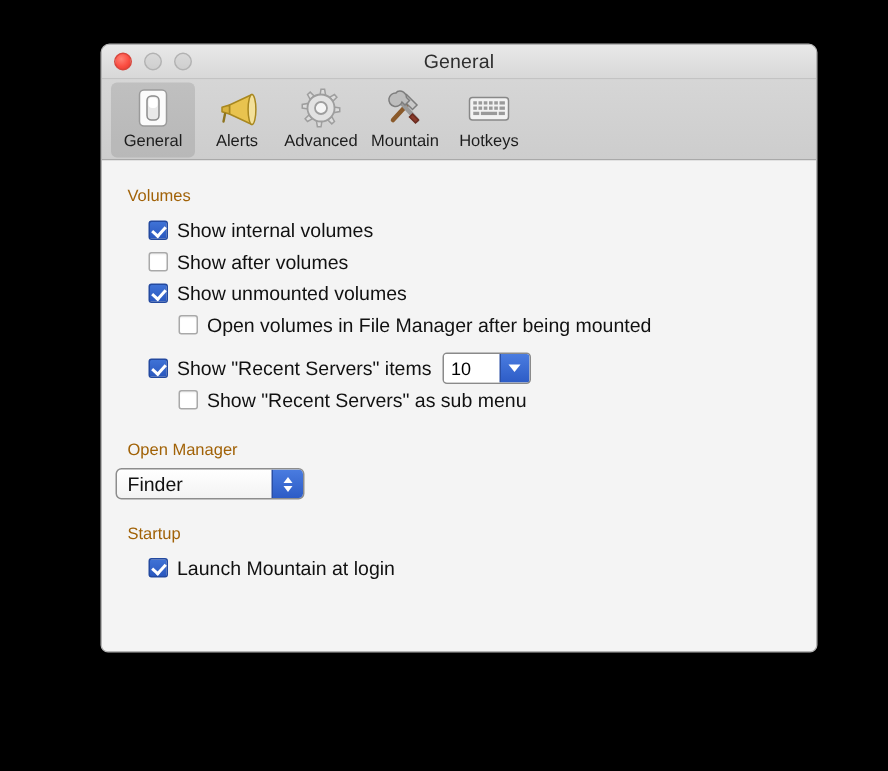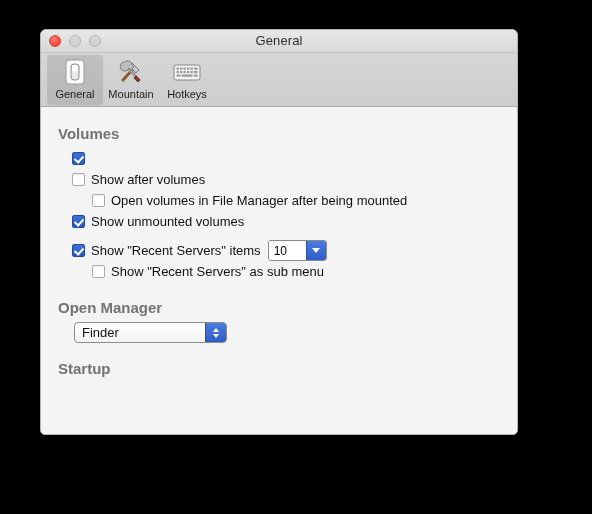--- a/index.html
+++ b/index.html
@@ -15,21 +15,21 @@
   #screen {
     position: relative;
     width: 592px;
     height: 514px;
     background: #000000;
   }
 
   
   .window {
     position: absolute;
-    left: 40px;
+    left: 67px;
     top: 29px;
     width: 478px;
     height: 406px;
     background: #f4f4f4;
     border-radius: 6px 6px 5px 5px;
     box-shadow: 0 4px 14px rgba(0,0,0,0.55);
     overflow: hidden;
     border: 1px solid #b4b4b4;
     box-sizing: border-box;
   }
@@ -113,23 +113,23 @@
 
   
   .content {
     position: relative;
     background: #f4f4f4;
     height: 327px;
     padding: 18px 0 0 0;
     box-sizing: border-box;
   }
   .section-title {
-    font-size: 15px;
-    font-weight: bold;
-    color: #737373;
+    font-size: 11px;
+    font-weight: normal;
+    color: #a16207;
     margin: 0 0 6px 17px;
   }
   .row {
     display: flex;
     align-items: center;
     height: 21px;
     font-size: 13px;
     color: #111;
   }
   .indent1 { padding-left: 31px; }
@@ -203,22 +203,22 @@
   }
   .chev-down {
     width: 0; height: 0;
     border-left: 4px solid transparent;
     border-right: 4px solid transparent;
     border-top: 5px solid #ffffff;
   }
 
   
   .popup {
-    margin-left: 33px;
-    width: 153px;
+    margin-left: 9px;
+    width: 126px;
     height: 21px;
     border: 1px solid #8d8d8d;
     border-radius: 4px;
     background: linear-gradient(to bottom, #ffffff 0%, #f3f3f3 100%);
     display: flex;
     align-items: center;
     overflow: hidden;
     box-sizing: border-box;
   }
   .popup-value {
@@ -276,21 +276,51 @@
         <div class="tbicon">
           <svg width="28" height="28" viewBox="0 0 28 28">
             <rect x="5" y="2" width="18" height="24" rx="3" fill="#fbfbfb" stroke="#9a9a9a" stroke-width="1"></rect>
             <rect x="10" y="6" width="8" height="16" rx="3" fill="#e9e9e9" stroke="#8c8c8c" stroke-width="1"></rect>
             <rect x="11" y="7" width="6" height="7" rx="2.5" fill="#ffffff"></rect>
           </svg>
         </div>
         <div class="tblabel">General</div>
       </div>
 
-
+      <div class="tbitem">
+        <div class="tbicon">
+          <svg width="28" height="28" viewBox="0 0 28 28">
+            <path d="M24 5 L9 12 L9 18 L24 25 Z" fill="#e8c34f" stroke="#a8871f" stroke-width="1" stroke-linejoin="round"></path>
+            <ellipse cx="24" cy="15" rx="2.6" ry="10" fill="#f3e09a" stroke="#a8871f" stroke-width="1"></ellipse>
+            <path d="M9 12 L4 13.5 L4 16.5 L9 18 Z" fill="#d9b33f" stroke="#a8871f" stroke-width="1" stroke-linejoin="round"></path>
+            <path d="M6 18 L5 23" stroke="#8e7420" stroke-width="1.6" stroke-linecap="round"></path>
+          </svg>
+        </div>
+        <div class="tblabel">Alerts</div>
+      </div>
+
+      <div class="tbitem">
+        <div class="tbicon">
+          <svg width="28" height="28" viewBox="0 0 28 28">
+            <g fill="#dcdcdc" stroke="#9e9e9e" stroke-width="1">
+              <path d="M14 1.5 l2.4 0 0.6 3.6 -3.6 0 z"></path>
+              <path d="M14 26.5 l-2.4 0 -0.6 -3.6 3.6 0 z"></path>
+              <path d="M1.5 14 l0 -2.4 3.6 -0.6 0 3.6 z"></path>
+              <path d="M26.5 14 l0 2.4 -3.6 0.6 0 -3.6 z"></path>
+              <path d="M5 5 l1.8 -1.6 2.6 2.6 -2.6 2.2 z"></path>
+              <path d="M23 23 l-1.8 1.6 -2.6 -2.6 2.6 -2.2 z"></path>
+              <path d="M23 5 l1.6 1.8 -2.6 2.6 -2.2 -2.6 z"></path>
+              <path d="M5 23 l-1.6 -1.8 2.6 -2.6 2.2 2.6 z"></path>
+            </g>
+            <circle cx="14" cy="14" r="9" fill="#e2e2e2" stroke="#9e9e9e" stroke-width="1.2"></circle>
+            <circle cx="14" cy="14" r="4" fill="#f6f6f6" stroke="#9e9e9e" stroke-width="1.2"></circle>
+          </svg>
+        </div>
+        <div class="tblabel">Advanced</div>
+      </div>
 
       <div class="tbitem">
         <div class="tbicon">
           <svg width="28" height="28" viewBox="0 0 28 28">
             <path d="M6 22 L17 10" stroke="#8a5a2b" stroke-width="3" stroke-linecap="round"></path>
             <path d="M15 5 L22 12 L19 15 L12 8 Z" fill="#c9c9c9" stroke="#7d7d7d" stroke-width="1"></path>
             <path d="M22 22 L12 11" stroke="#9a9a9a" stroke-width="3" stroke-linecap="round"></path>
             <path d="M8 4 a4.5 4.5 0 1 0 4 6 l2 2 3 -3 -2 -2 a4.5 4.5 0 0 0 -6 -4 z" fill="#bdbdbd" stroke="#7d7d7d" stroke-width="1"></path>
             <path d="M17 20 l4 4 2 -2 -4 -4 z" fill="#8a3b2b" stroke="#6a2b1f" stroke-width="1"></path>
           </svg>
@@ -326,35 +356,36 @@
 
 
     </div>
 
     <div class="content">
 
       <div class="section-title">Volumes</div>
 
       <div class="row indent1">
         <div class="cb on"></div>
+        <span class="cb-label">Show internal volumes</span>
       </div>
 
       <div class="row indent1">
         <div class="cb off"></div>
         <span class="cb-label">Show after volumes</span>
       </div>
 
+      <div class="row indent1">
+        <div class="cb on"></div>
+        <span class="cb-label">Show unmounted volumes</span>
+      </div>
+
       <div class="row indent2">
         <div class="cb off"></div>
         <span class="cb-label">Open volumes in File Manager after being mounted</span>
-      </div>
-
-      <div class="row indent1">
-        <div class="cb on"></div>
-        <span class="cb-label">Show unmounted volumes</span>
       </div>
 
       <div class="gap-s"></div>
 
       <div class="row indent1">
         <div class="cb on"></div>
         <span class="cb-label">Show "Recent Servers" items</span>
         <span class="combo">
           <span class="combo-value">10</span>
           <span class="combo-arrow">
@@ -378,16 +409,20 @@
           <span class="chev-up-sm"></span>
           <span class="chev-down-sm"></span>
         </span>
       </div>
 
       <div class="gap-l"></div>
 
       <div class="section-title">Startup</div>
 
 
+      <div class="row indent1">
+        <div class="cb on"></div>
+        <span class="cb-label">Launch Mountain at login</span>
+      </div>
 
     </div>
   </div>
 </div>
 
 </body></html>

